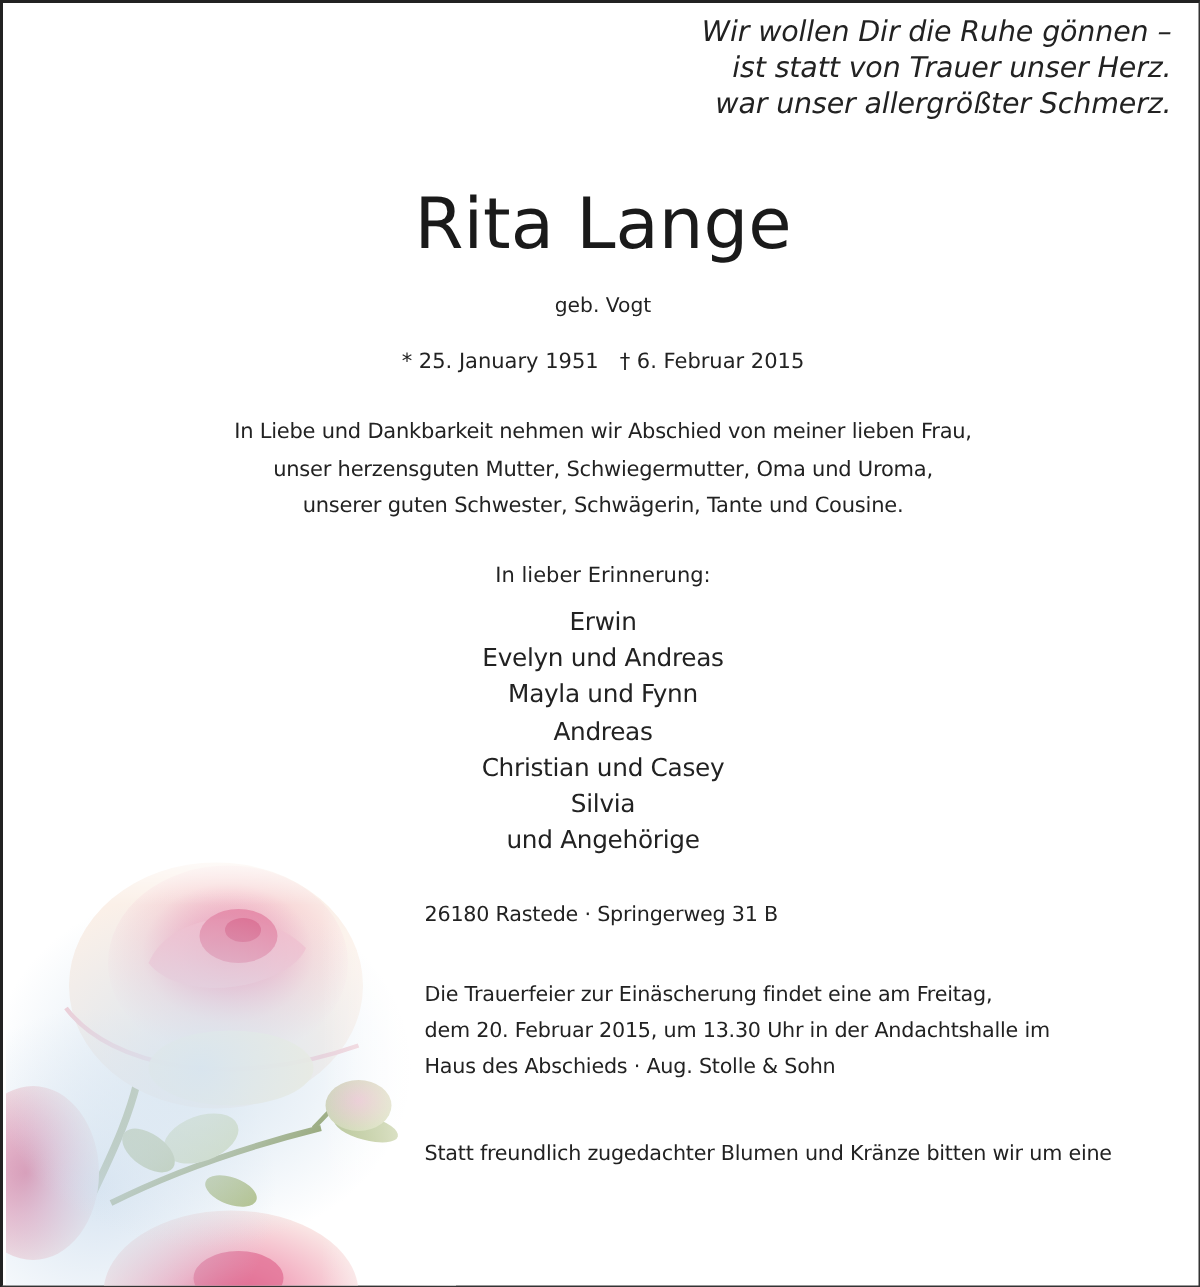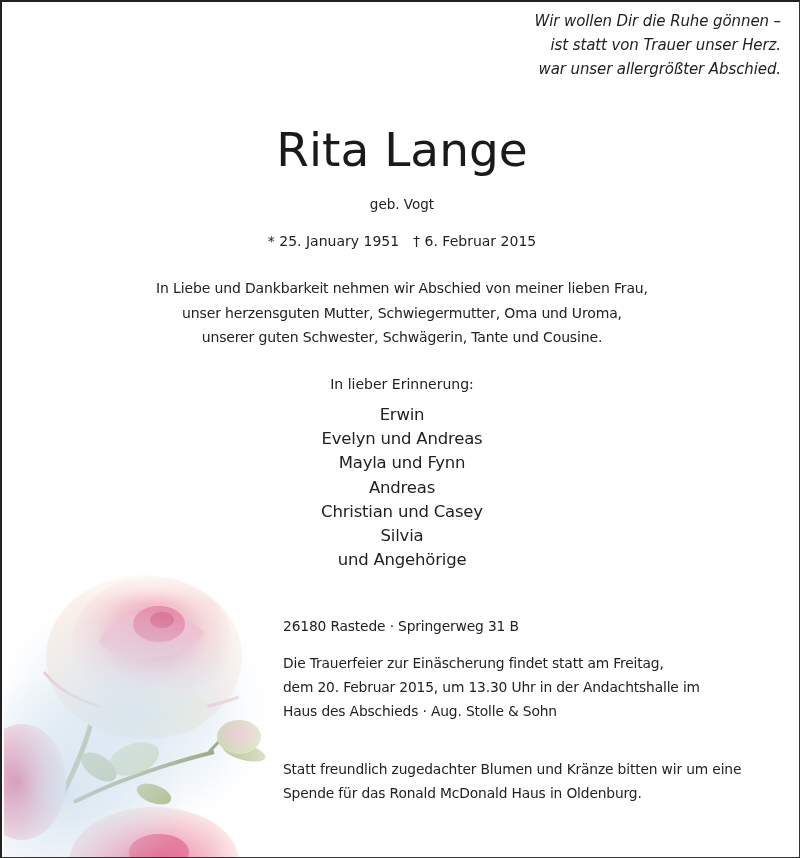--- a/index.html
+++ b/index.html
@@ -27,21 +27,21 @@
       position: absolute; inset: 0;
       background:
         linear-gradient(to right, rgba(255,255,255,0) 70%, rgba(255,255,255,1) 100%),
         linear-gradient(to bottom, rgba(255,255,255,1) 0%, rgba(255,255,255,0) 14%);
       pointer-events: none;
     }
 
     .poem {
       position: absolute; right: 18px; top: 7px; text-align: right;
       font-family: "DejaVu Sans", sans-serif; font-style: italic;
-      font-size: 15px; line-height: 24px; color: #222; letter-spacing: -0.1px;
+      font-size: 19px; line-height: 24px; color: #222; letter-spacing: -0.1px;
     }
     .name {
       position: absolute; left: 0; width: 800px; top: 118px; text-align: center;
       font-family: "DejaVu Sans", sans-serif; font-size: 47px; line-height: 60px;
       color: #1a1a1a; letter-spacing: 0px; font-weight: normal;
     }
     .center-line {
       position: absolute; left: 0; width: 800px; text-align: center;
       font-family: "DejaVu Sans", sans-serif; color: #222;
     }
@@ -56,21 +56,21 @@
     .memory { top: 371px; font-size: 14px; line-height: 22px; }
 
     .family {
       position: absolute; left: 0; width: 800px; top: 401px; text-align: center;
       font-size: 16.5px; line-height: 24.2px; color: #222; letter-spacing: -0.2px;
     }
 
     .block {
       position: absolute; left: 281px; font-size: 13.8px; color: #222; letter-spacing: -0.15px;
     }
-    .address { top: 597px; line-height: 22px; margin-top: 16px; }
+    .address { top: 597px; line-height: 22px; }
     .ceremony { top: 649px; line-height: 24.2px; }
     .donation { top: 755px; line-height: 24.2px; }
   </style>
 </head>
 <body>
 
 <div class="frame">
 
   <div class="roses">
     <div class="sky"></div>
@@ -121,21 +121,21 @@
 
       <ellipse cx="150" cy="300" rx="85" ry="55" fill="url(#botRose)"></ellipse>
       <ellipse cx="155" cy="290" rx="30" ry="18" fill="#e06a90" opacity="0.7"></ellipse>
     </svg>
     <div class="fade"></div>
   </div>
 
   <div class="poem">
     <div>Wir wollen Dir die Ruhe gönnen –</div>
     <div>ist statt von Trauer unser Herz.</div>
-    <div>war unser allergrößter Abschied.</div>
+    <div>war unser allergrößter Schmerz.</div>
   </div>
 
   <div class="name">Rita Lange</div>
   <div class="center-line maiden">geb. Vogt</div>
   <div class="center-line dates">
     <span>* 25. January 1951</span><span class="gap"></span><span>† 6. Februar 2015</span>
   </div>
 
   <div class="intro">
     <div>In Liebe und Dankbarkeit nehmen wir Abschied von meiner lieben Frau,</div>
@@ -151,23 +151,22 @@
     <div>Mayla und Fynn</div>
     <div>Andreas</div>
     <div>Christian und Casey</div>
     <div>Silvia</div>
     <div>und Angehörige</div>
   </div>
 
   <div class="block address">26180 Rastede · Springerweg 31 B</div>
 
   <div class="block ceremony">
-    <div>Die Trauerfeier zur Einäscherung findet statt am Freitag,</div>
+    <div>Die Trauerfeier zur Einäscherung findet eine am Freitag,</div>
     <div>dem 20. Februar 2015, um 13.30 Uhr in der Andachtshalle im</div>
     <div>Haus des Abschieds · Aug. Stolle &amp; Sohn</div>
   </div>
 
   <div class="block donation">
     <div>Statt freundlich zugedachter Blumen und Kränze bitten wir um eine</div>
-    <div>Spende für das Ronald McDonald Haus in Oldenburg.</div>
   </div>
 
 </div>
 
 </body></html>

